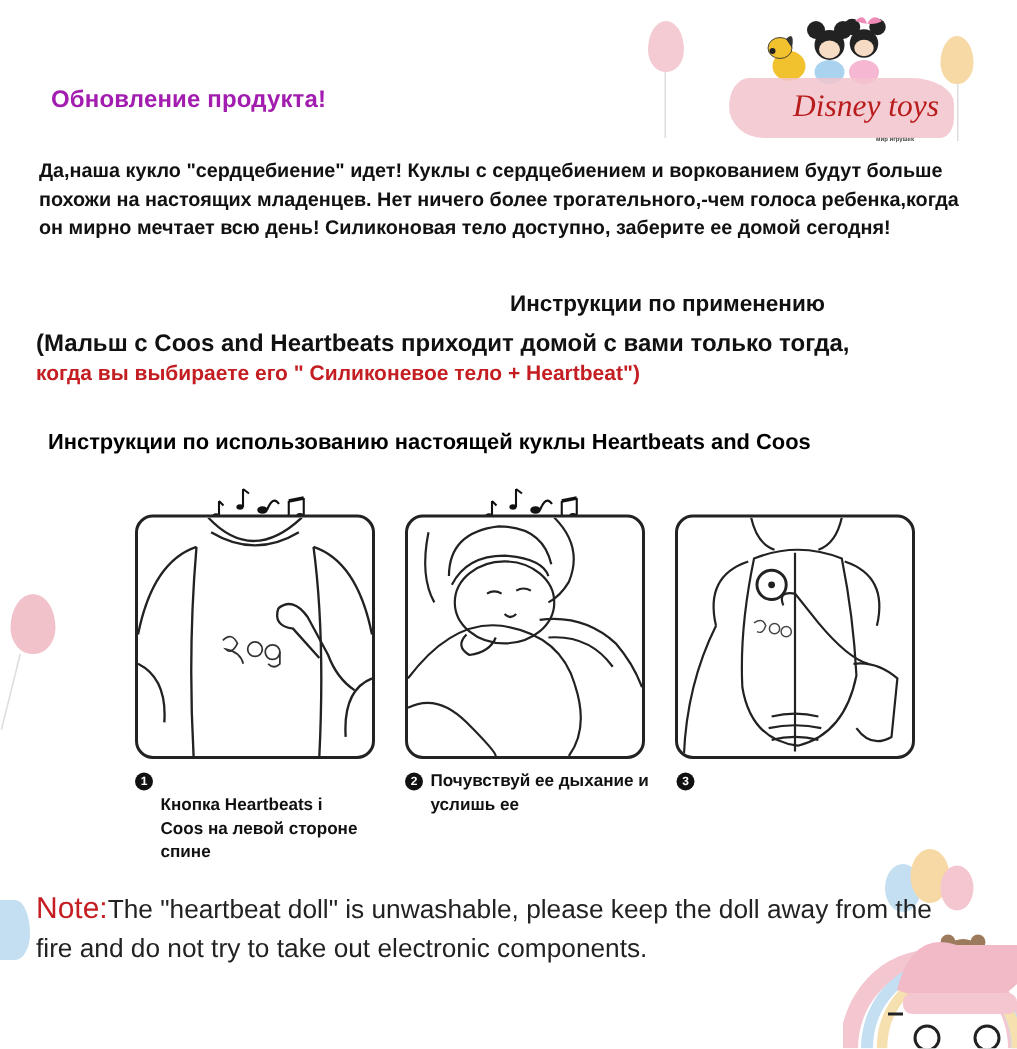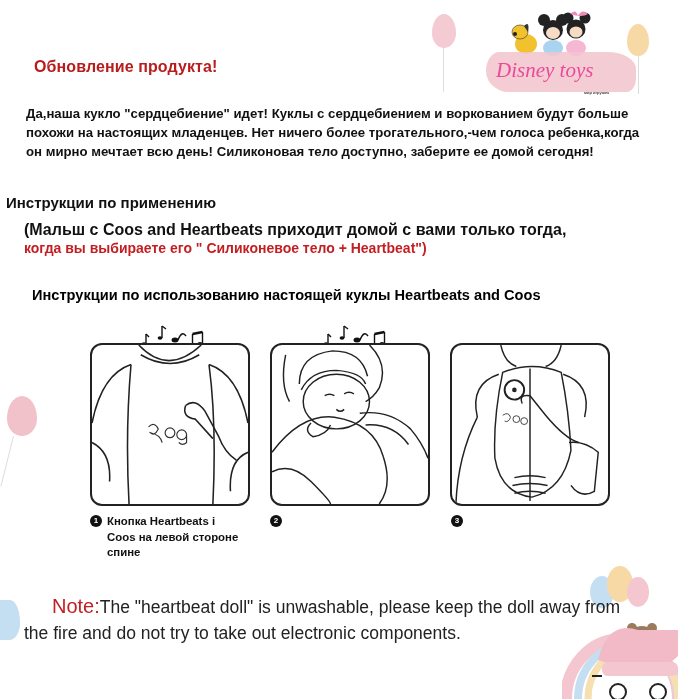--- a/index.html
+++ b/index.html
@@ -2,51 +2,51 @@
 <html><head>
 <meta charset="utf-8">
 <style>
   * { box-sizing: border-box; margin: 0; padding: 0; }
   html, body { width: 678px; height: 699px; background: #ffffff; overflow: hidden; }
   body { position: relative; font-family: "Liberation Sans", sans-serif; color: #111; }
 
   .abs { position: absolute; }
 
   
-  .update-title { left: 34px; top: 58px; font-size: 16px; font-weight: bold; color: #b91c1c; letter-spacing: 0.1px; }
+  .update-title { left: 34px; top: 58px; font-size: 16px; font-weight: bold; color: #a21caf; letter-spacing: 0.1px; }
 
   .logo { left: 486px; top: 10px; width: 150px; height: 90px; }
   .logo-brush { position: absolute; left: 0; top: 42px; width: 150px; height: 40px;
     background: #f2c4cd; border-radius: 14px 30px 10px 24px / 20px 18px 14px 22px; opacity: 0.85; }
-  .logo-text { position: absolute; left: 10px; top: 48px; width: 130px; text-align: left;
-    font-family: "Liberation Serif", serif; font-style: italic; font-size: 21px; color: #ec4899; }
+  .logo-text { position: absolute; left: 10px; top: 48px; width: 130px; text-align: right;
+    font-family: "Liberation Serif", serif; font-style: italic; font-size: 21px; color: #b91c1c; }
   .logo-sub { position: absolute; left: 98px; top: 80px; font-size: 4px; font-weight: bold; color: #444; }
   .logo-chars { position: absolute; left: 22px; top: 0; width: 90px; height: 46px; }
 
   .balloon { border-radius: 50% 50% 48% 48% / 56% 56% 44% 44%; }
 
   
   .intro { left: 26px; top: 104px; width: 630px; font-size: 13.2px; font-weight: bold; line-height: 19px; color: #111; }
 
-  .usage-title { left: 0; width: 550px; top: 194px; text-align: left; font-size: 15px; font-weight: bold; color: #111; padding-left: 6px; }
+  .usage-title { left: 0; width: 550px; top: 194px; text-align: right; font-size: 15px; font-weight: bold; color: #111; padding-left: 6px; }
   .note-line1 { left: 24px; top: 221px; font-size: 16px; font-weight: bold; color: #111; }
   .note-line2 { left: 24px; top: 240px; font-size: 14px; font-weight: bold; color: #c41e22; }
 
   .instr-title { left: 32px; top: 287px; font-size: 14.6px; font-weight: bold; color: #000000; }
 
   
   .panel { position: absolute; top: 343px; width: 160px; height: 163px; border: 2.5px solid #222; border-radius: 12px; background: #fff; overflow: hidden; }
   .panel svg { width: 100%; height: 100%; display: block; }
   .notes { position: absolute; }
 
   .step { position: absolute; top: 514px; font-size: 11.4px; font-weight: bold; line-height: 15.5px; color: #111; display: flex; }
   .step-num { width: 12px; height: 12px; border-radius: 50%; background: #111; color: #fff; font-size: 8px; font-weight: bold; text-align: center; line-height: 12px; margin-right: 5px; margin-top: 1px; flex: none; }
 
   .footnote { left: 24px; top: 593px; width: 620px; font-size: 17.5px; line-height: 26px; color: #222; }
-  .footnote .note-label { color: #c41e22; font-size: 20px; margin-left: 28px; }
+  .footnote .note-label { color: #c41e22; font-size: 20px; }
 
   .stroller { left: 562px; top: 560px; width: 116px; height: 139px; }
 </style>
 </head>
 <body>
 
 <div class="abs balloon" style="left:432px;top:14px;width:24px;height:34px;background:#f4cbd3;"></div>
 <div class="abs" style="left:443px;top:48px;width:1px;height:44px;background:#ddd;"></div>
 <div class="abs balloon" style="left:627px;top:24px;width:22px;height:32px;background:#f7d9a6;"></div>
 <div class="abs" style="left:638px;top:56px;width:1px;height:38px;background:#ddd;"></div>
@@ -189,24 +189,25 @@
     <g fill="none" stroke="#444" stroke-width="1">
       <path d="M52 72 q6 -4 8 2 q-2 6 -6 4"></path>
         <circle cx="66" cy="76" r="3.5"></circle>
         <circle cx="74" cy="78" r="3.5"></circle>
     </g>
   </svg>
 </div>
 
 <div class="step" style="left:90px;width:170px;">
   <span class="step-num">1</span>
-  <span style="width:135px;">Кнопка Heartbeats i Coos на левой стороне спине</span>
+  <span style="width:135px;margin-top:16px;">Кнопка Heartbeats i Coos на левой стороне спине</span>
 </div>
 <div class="step" style="left:270px;width:170px;">
   <span class="step-num">2</span>
+  <span style="width:150px;">Почувствуй ее дыхание и услишь ее</span>
 </div>
 <div class="step" style="left:451px;width:170px;">
   <span class="step-num">3</span>
 </div>
 
 <svg class="abs stroller" viewBox="0 0 116 139">
   <path d="M4 139 A56 60 0 0 1 116 139" fill="none" stroke="#f4c6cf" stroke-width="12"></path>
   <path d="M16 139 A44 48 0 0 1 116 139" fill="none" stroke="#c4def2" stroke-width="8"></path>
   <path d="M26 139 A34 38 0 0 1 116 139" fill="none" stroke="#f7e0b0" stroke-width="7"></path>
   <ellipse cx="40" cy="32" rx="12" ry="16" fill="#c4def2"></ellipse>

